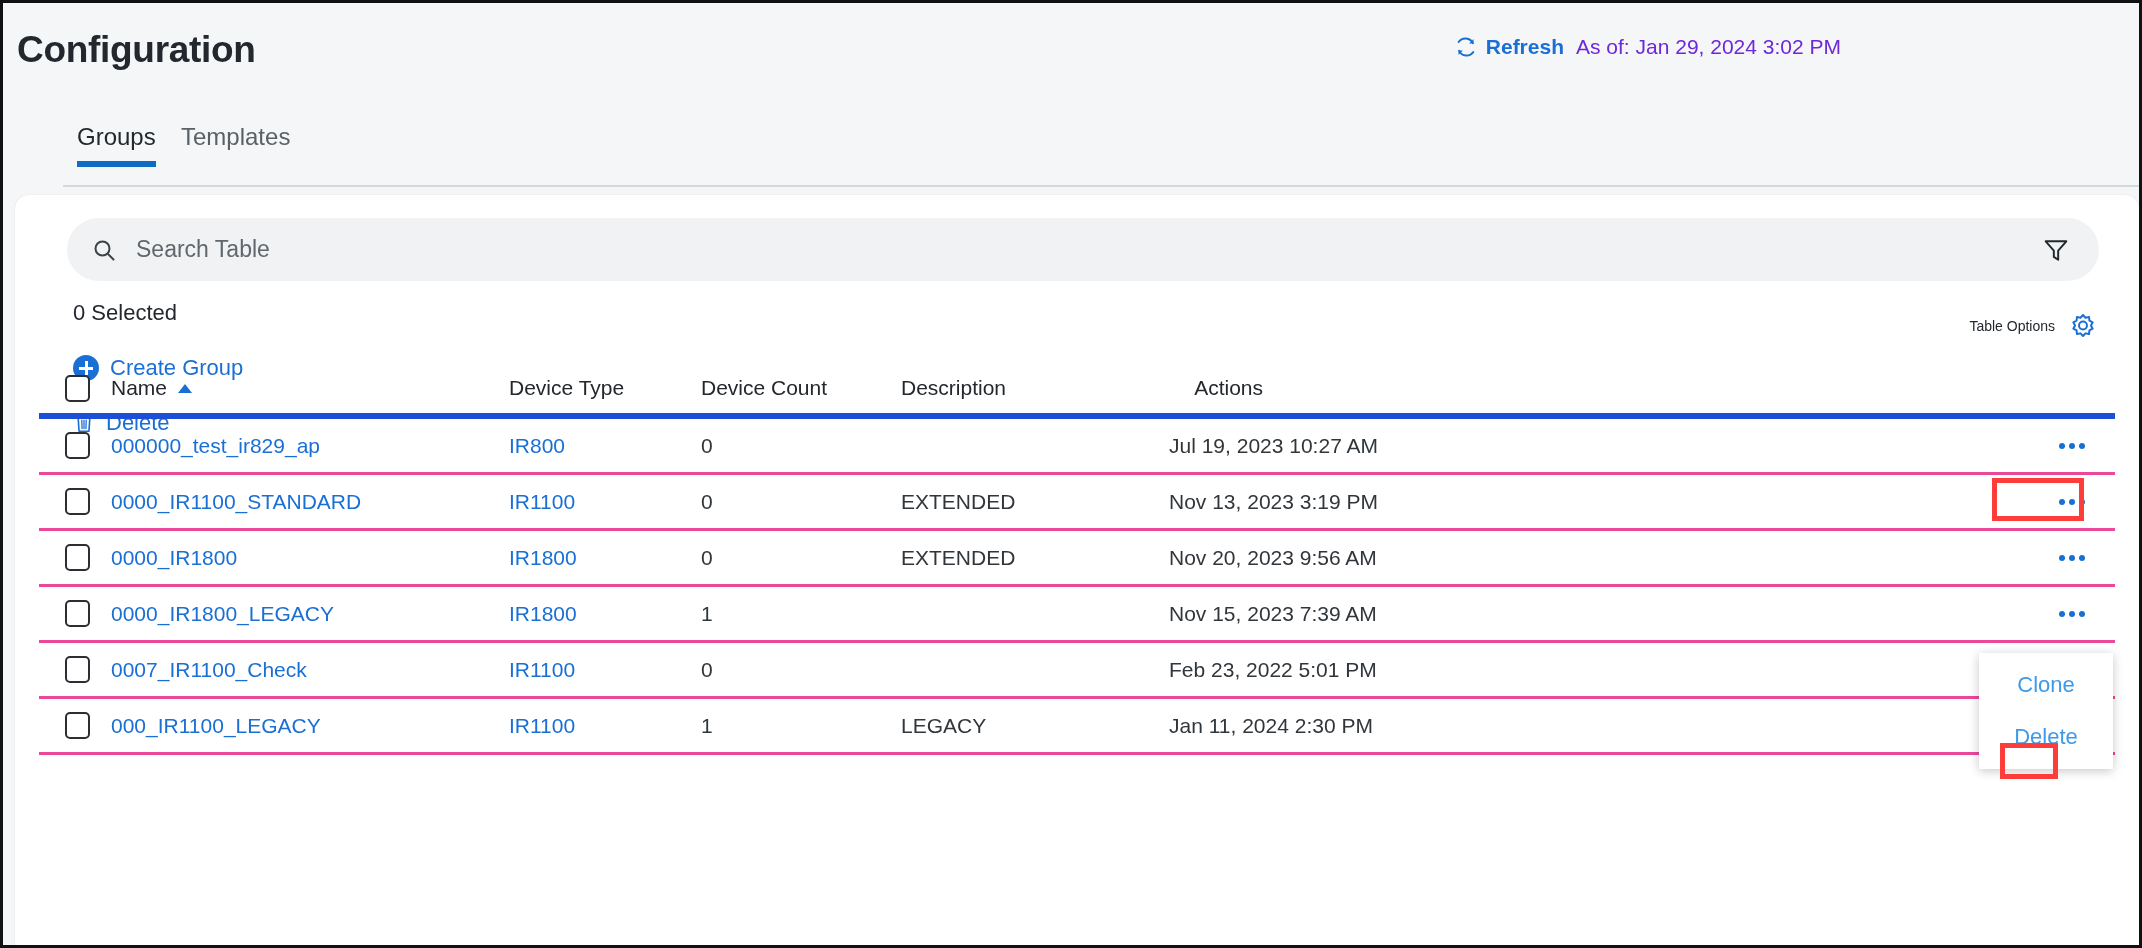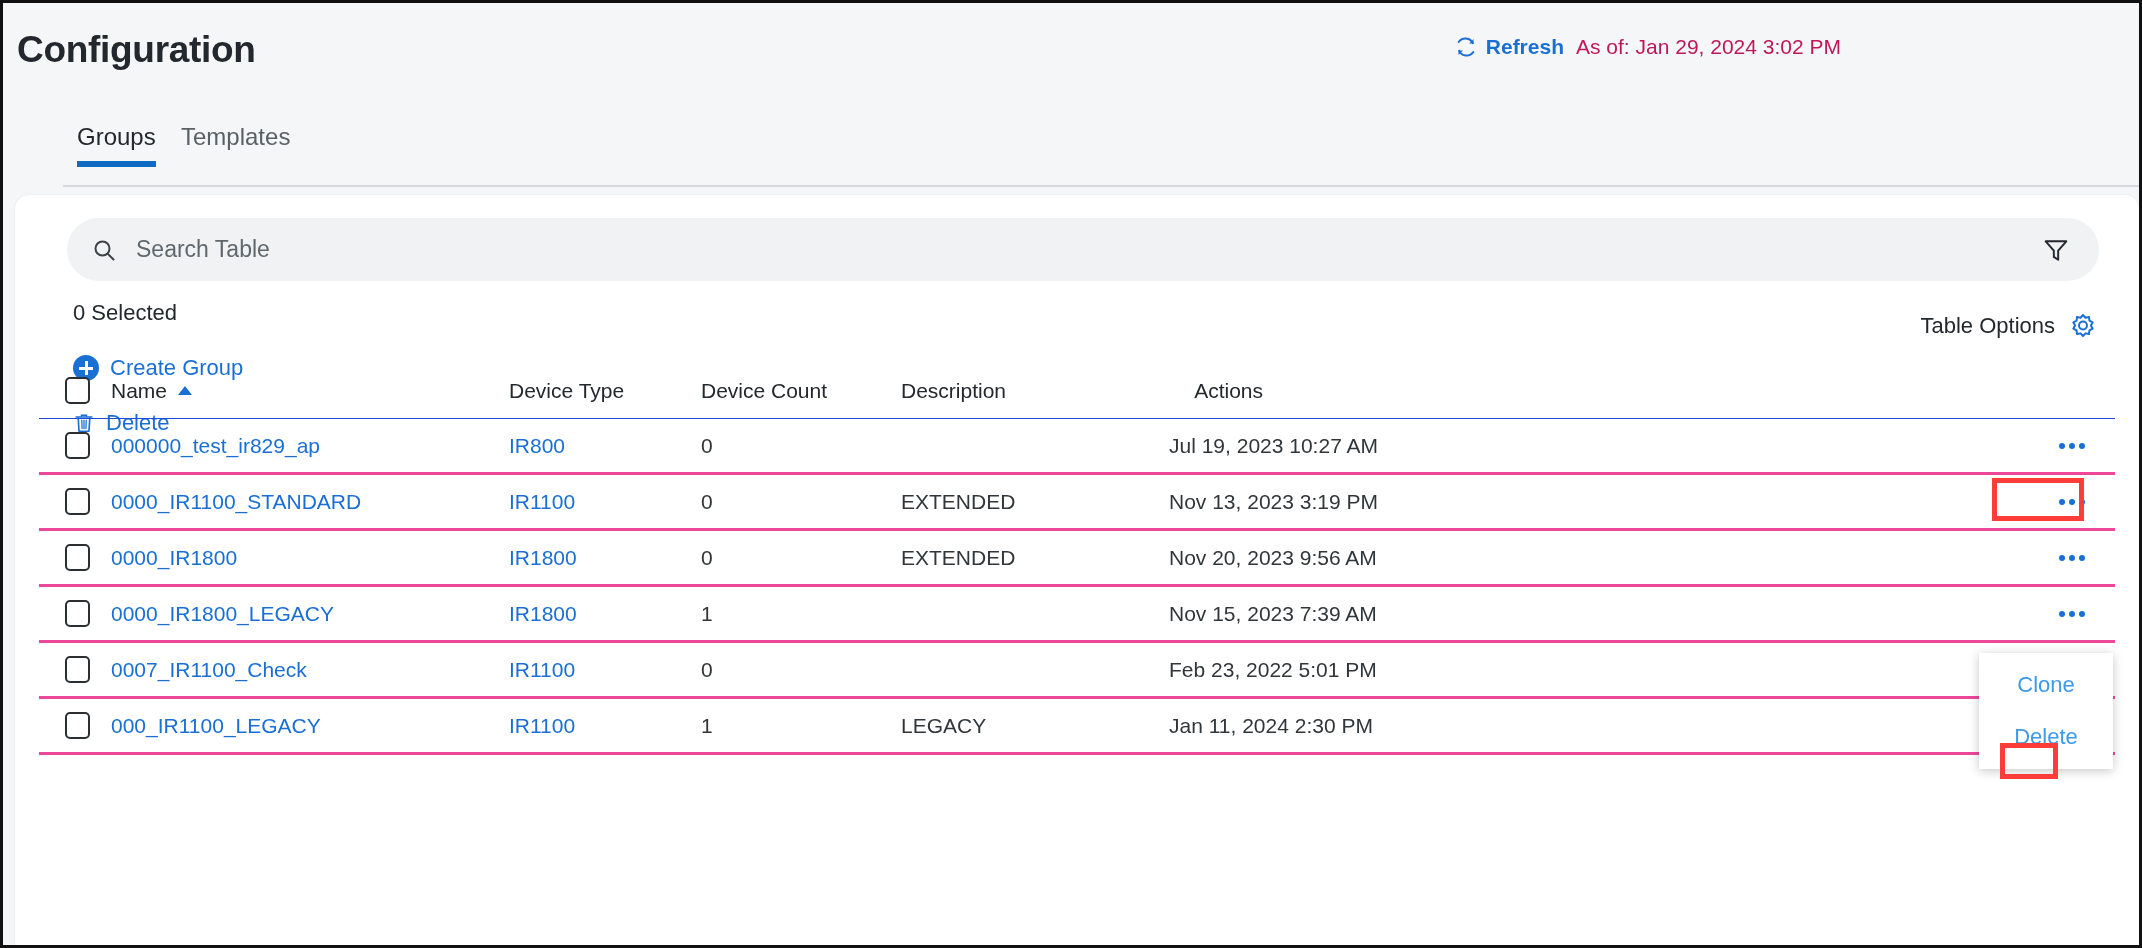--- a/index.html
+++ b/index.html
@@ -49,21 +49,21 @@
     align-items: center;
     gap: 9px;
     color: #1a6fd4;
     font-size: 21px;
     font-weight: bold;
     cursor: pointer;
   }
   .refresh-icon { display: block; width: 22px; height: 22px; }
   .asof-text {
     font-size: 21px;
-    color: #be185d;
+    color: #6d28d9;
     white-space: nowrap;
   }
 
   
   .tabs {
     position: absolute;
     left: 0;
     top: 112px;
     width: 2136px;
     height: 72px;
@@ -198,41 +198,41 @@
     position: absolute;
     right: 42px;
     top: 0;
     height: 52px;
     display: flex;
     align-items: center;
     gap: 14px;
     cursor: pointer;
   }
   .table-options-label {
-    font-size: 22px;
+    font-size: 14px;
     color: #23282e;
   }
   .gear-icon { width: 28px; height: 28px; display: block; }
 
   
   .table {
     position: absolute;
     left: 24px;
     right: 24px;
     top: 168px;
     bottom: 0;
   }
   .trow {
     display: flex;
     align-items: center;
     height: 56px;
     border-bottom: 3px solid #ec4899;
     position: relative;
   }
-  .trow.head { height: 56px; border-bottom: 1px solid #1d4ed8; }
+  .trow.head { height: 56px; border-bottom: 6px solid #1d4ed8; }
   .trow.body { height: 56px; }
   .c-check { width: 72px; flex: 0 0 72px; display: flex; align-items: center; padding-left: 26px; }
   .c-name  { width: 398px; flex: 0 0 398px; }
   .c-type  { width: 192px; flex: 0 0 192px; }
   .c-count { width: 200px; flex: 0 0 200px; }
   .c-desc  { width: 268px; flex: 0 0 268px; }
   .c-upd   { flex: 1 1 auto; }
   .c-act   { width: 120px; flex: 0 0 120px; display: flex; justify-content: flex-end; padding-right: 26px; }
 
   .th {

